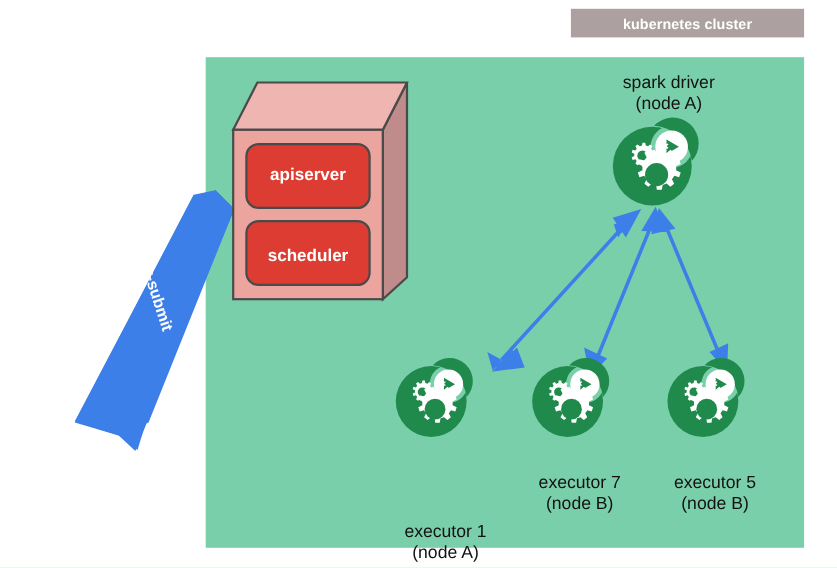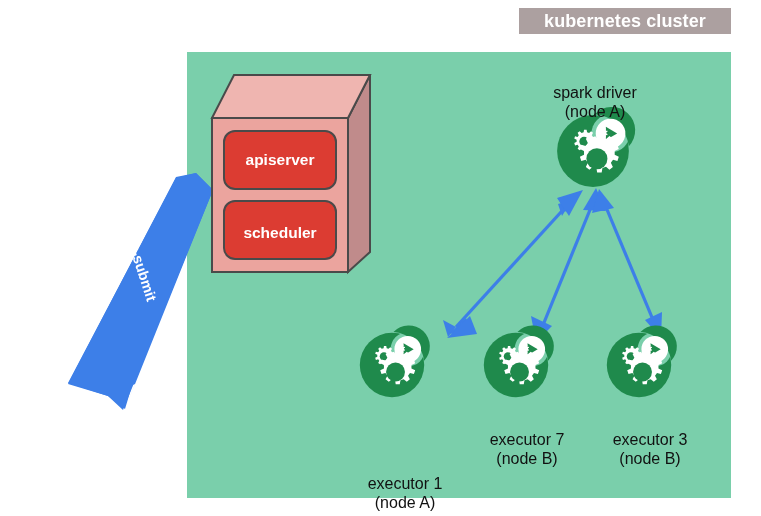--- a/index.html
+++ b/index.html
@@ -26,21 +26,21 @@
     left: 187px; top: 52px;
     width: 544px; height: 446px;
     background: #7ACFAB;
   }
   #cluster-label {
     left: 519px; top: 8px;
     width: 212px; height: 26px;
     background: #ACA0A0;
     color: #ffffff;
     font-weight: bold;
-    font-size: 18px;
+    font-size: 13px;
     letter-spacing: 0.1px;
     display: flex;
     align-items: center;
     justify-content: center;
   }
 
   
   #client-box {
     left: 18px; top: 421px;
     width: 137px; height: 80px;
@@ -54,21 +54,21 @@
   }
 
   
   .node-label {
     color: #111111;
     font-size: 16px;
     line-height: 19px;
     text-align: center;
     white-space: pre;
   }
-  #driver-label { left: 520px; top: 66px; width: 150px; margin-top: 17px; }
+  #driver-label { left: 533px; top: 66px; width: 150px; }
   #exec1-label  { left: 340px; top: 430px; width: 130px; margin-top: 44px; }
   #exec2-label  { left: 462px; top: 430px; width: 130px; }
   #exec3-label  { left: 585px; top: 430px; width: 130px; }
 
   
   svg.layer {
     position: absolute;
     left: 0; top: 0;
     width: 761px; height: 516px;
     overflow: visible;
@@ -218,17 +218,17 @@
   </svg>
 
   <div class="abs" id="spark-submit-label">spark-submit</div>
 
   <div class="abs node-label" id="driver-label">spark driver
 (node A)</div>
   <div class="abs node-label" id="exec1-label">executor 1
 (node A)</div>
   <div class="abs node-label" id="exec2-label">executor 7
 (node B)</div>
-  <div class="abs node-label" id="exec3-label">executor 3
+  <div class="abs node-label" id="exec3-label">executor 5
 (node B)</div>
 
 
 </div>
 
 </body></html>

